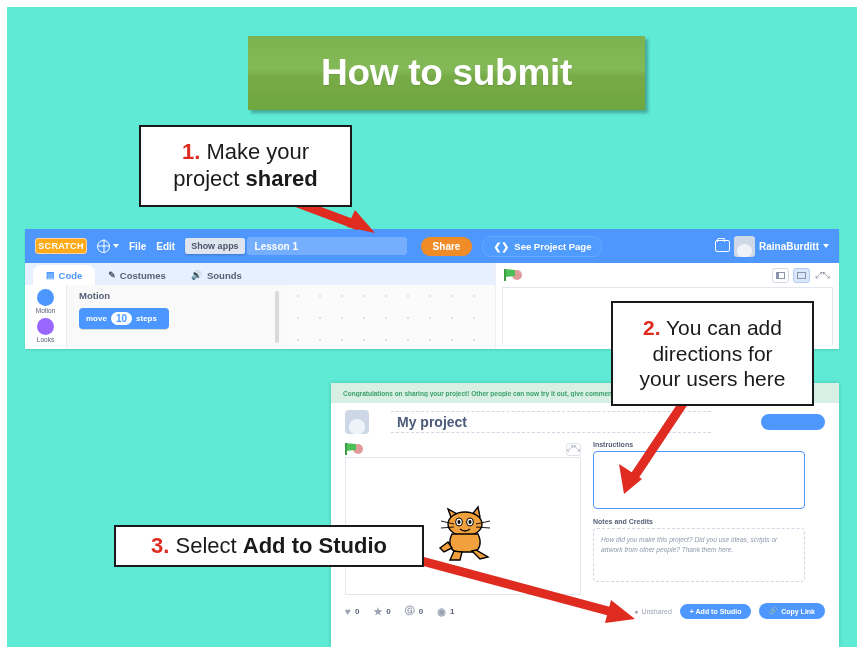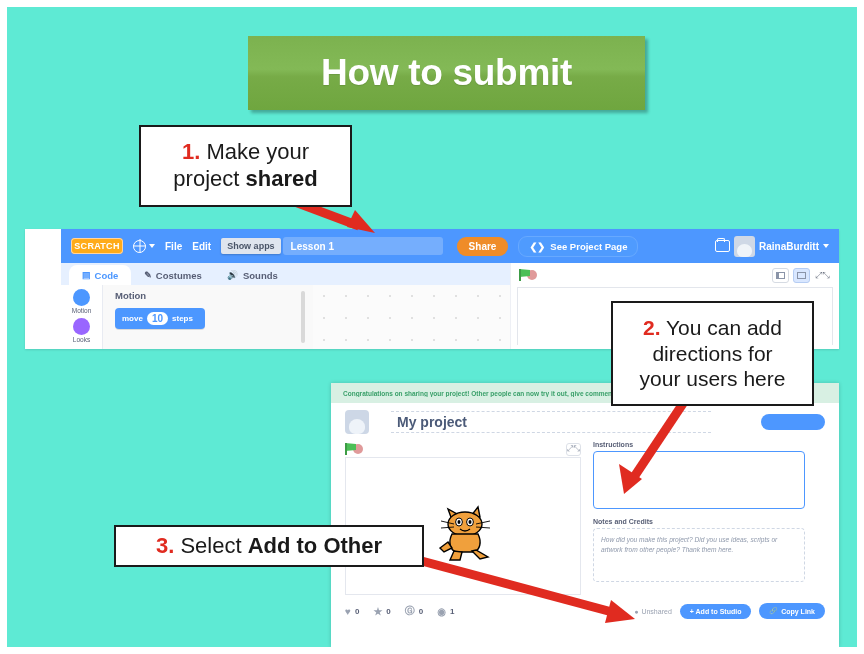--- a/index.html
+++ b/index.html
@@ -60,21 +60,20 @@
   .arrow-svg { position: absolute; overflow: visible; z-index: 35; pointer-events: none; }
 
   
   #editor {
     position: absolute;
     left: 18px; top: 222px;
     width: 814px; height: 120px;
     background: #ffffff;
     overflow: hidden;
     box-shadow: 0 1px 2px rgba(0,0,0,0.12);
-    padding-left: 36px;
   }
   #menubar {
     height: 34px; background: #4d97ff;
     display: flex; align-items: center;
     padding: 0 10px;
     position: relative;
   }
   .scratch-logo {
     width: 52px; height: 16px;
     background: #ffab19;
@@ -594,21 +593,21 @@
   <div class="callout" id="callout-2">
     <div>
       <span class="num">2.</span><span> You can add</span>
     </div>
     <div>directions for</div>
     <div>your users here</div>
   </div>
 
   <div class="callout" id="callout-3">
     <div>
-      <span class="num">3.</span><span> Select </span><span class="bold">Add to Other</span>
+      <span class="num">3.</span><span> Select </span><span class="bold">Add to Studio</span>
     </div>
   </div>
 
   <svg class="arrow-svg" style="left:0; top:0;" width="850" height="640">
 
     <g>
       <line x1="264" y1="186" x2="352" y2="219" stroke="#e02b20" stroke-width="9"></line>
       <polygon points="368,226 340,220 348,203" fill="#e02b20"></polygon>
     </g>
 

